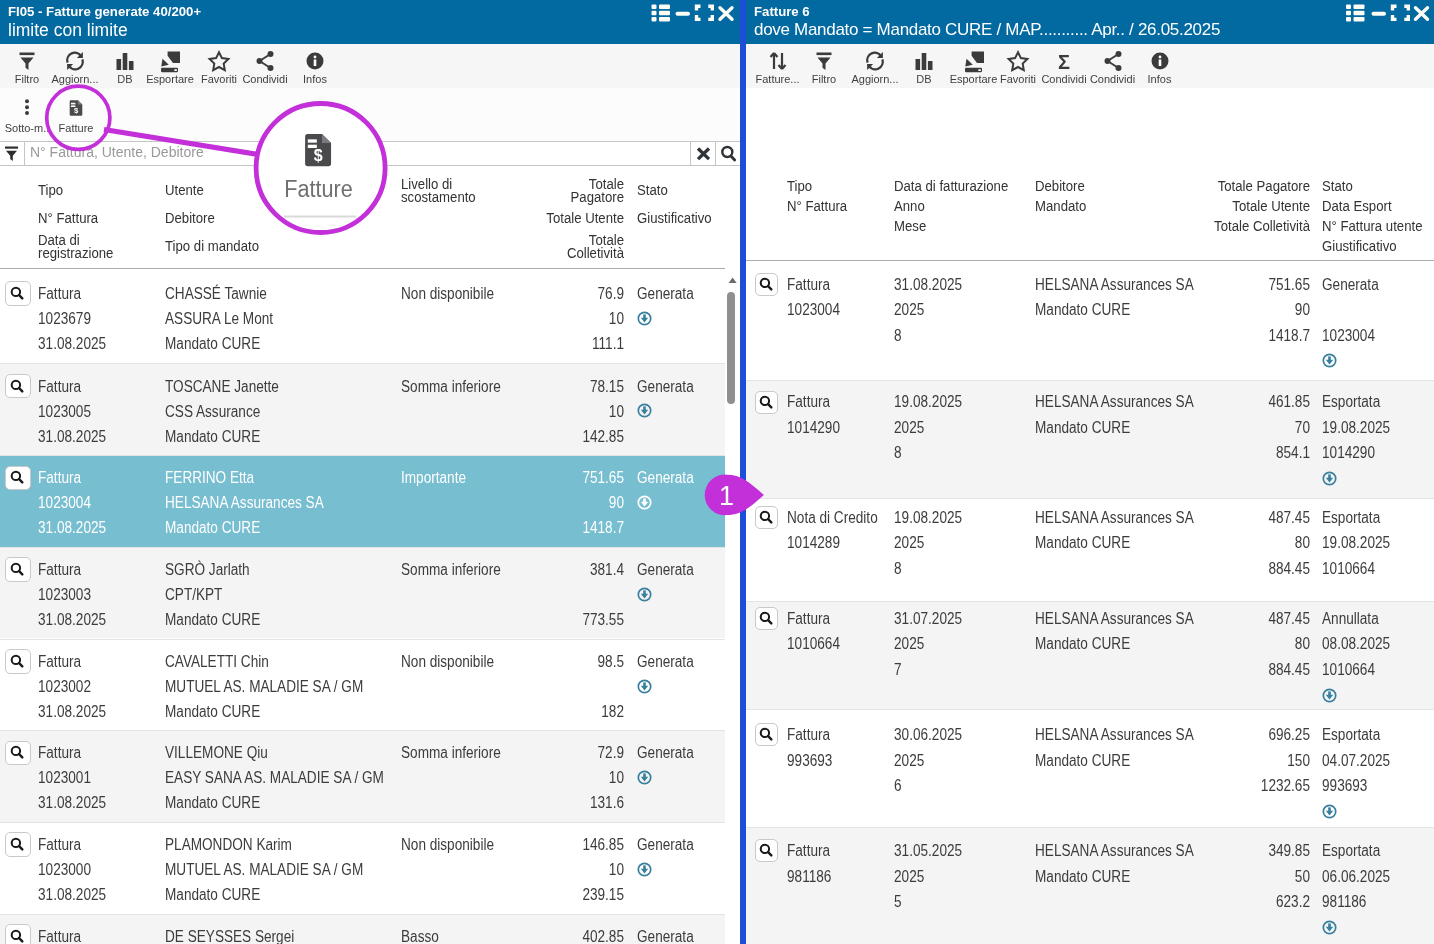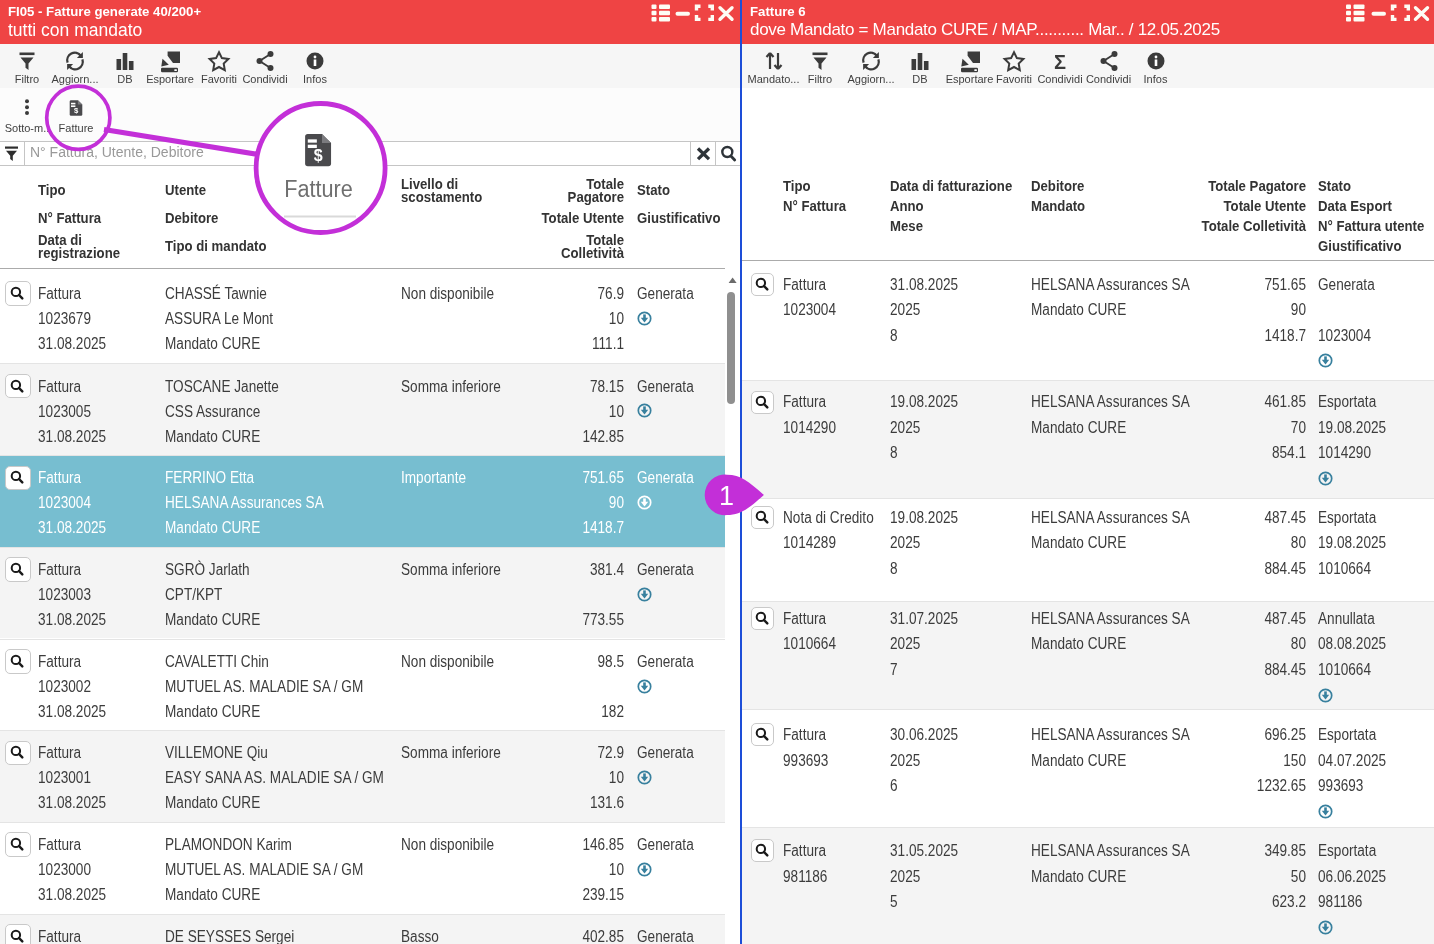--- a/index.html
+++ b/index.html
@@ -1,38 +1,38 @@
 <!DOCTYPE html>
 <html><head>
 <meta charset="utf-8">
 <style>
 *{margin:0;padding:0;box-sizing:border-box;}
 html,body{width:1434px;height:944px;overflow:hidden;background:#fff;
  font-family:"Liberation Sans",sans-serif;}
 #root{position:relative;width:1434px;height:944px;}
 .panel{position:absolute;top:0;height:944px;background:#fff;}
 #pL{left:0;width:740px;}
-#pR{left:740px;width:694px;border-left:2px solid #1d4ed8;}
-.tbar{position:absolute;left:0;right:0;top:0;height:44px;background:#ef4444;color:#fff;}
+#pR{left:740px;width:694px;border-left:6px solid #1d4ed8;}
+.tbar{position:absolute;left:0;right:0;top:0;height:44px;background:#0369a1;color:#fff;}
 .t1{position:absolute;left:8px;top:4px;font-size:13.2px;font-weight:bold;}
 .t2{position:absolute;left:8px;top:20.3px;font-size:17.5px;}
 #pR .t2{font-size:17px;letter-spacing:-.3px;}
 .winicons{position:absolute;top:0;right:0;height:28px;}
 .toolbar{position:absolute;left:0;right:0;top:44px;height:44px;background:#f6f6f6;}
 .titem{position:absolute;top:5px;width:90px;margin-left:-45px;text-align:center;}
 .titem svg{display:inline-block;}
 .tlabel{position:absolute;top:24px;width:100%;left:0;text-align:center;font-size:11px;color:#3f3f3f;}
 .subbar{position:absolute;left:0;right:0;top:88px;height:53px;background:#fcfcfc;}
 .sitem{position:absolute;top:9px;width:90px;margin-left:-45px;text-align:center;}
 .slabel{position:absolute;top:25px;width:100%;left:0;text-align:center;font-size:11px;color:#3f3f3f;white-space:nowrap;}
 .srow{position:absolute;left:0;right:0;top:141px;height:25px;background:#fff;
  border-top:1px solid #c5c5c5;border-bottom:1px solid #c5c5c5;}
 .sbtn{position:absolute;top:0;bottom:0;}
 .ph{position:absolute;top:0;height:21px;line-height:21px;font-size:14px;color:#999;}
-.thead{position:absolute;left:0;right:0;font-weight:bold;color:#333;font-size:15.5px;padding-left:44px;}
+.thead{position:absolute;left:0;right:0;font-weight:normal;color:#333;font-size:15.5px;padding-left:44px;}
 .hc{position:absolute;white-space:nowrap;transform:scaleX(.85);transform-origin:0 0;}
 .hr{transform-origin:100% 0;}
 .rows{position:absolute;left:0;top:0;}
 .lrow,.rrow{position:absolute;left:0;overflow:hidden;font-size:16px;color:#3c3c3c;}
 .lrow{width:724.5px;}
 .rrow{width:694px;}
 .bt{border-top:1px solid #e4e4e4;}
 .g{background:#f4f4f4;}
 .sel{background:#77bed0;color:#fff;}
 .cell{position:absolute;white-space:nowrap;}
@@ -62,21 +62,21 @@
 .sthumb{position:absolute;left:2.3px;width:8.7px;top:24.7px;height:112.3px;background:#8f8f8f;border-radius:4.5px;}
 #annot{position:absolute;left:0;top:0;z-index:60;pointer-events:none;}
 </style>
 </head>
 <body>
 <div id="root">
 
 <div class="panel" id="pL">
  <div class="tbar">
   <div class="t1">FI05 - Fatture generate 40/200+</div>
-  <div class="t2">tutti con mandato</div>
+  <div class="t2">limite con limite</div>
   <svg class="winicons" width="740" height="28">
    <g fill="#fdfdf5">
     <rect x="651.5" y="4.5" width="5" height="4.5" rx="1"></rect>
             <rect x="659" y="4.5" width="11" height="4.5" rx="1"></rect>
     <rect x="651.5" y="10.8" width="5" height="4.5" rx="1"></rect>
             <rect x="659" y="10.8" width="11" height="4.5" rx="1"></rect>
     <rect x="651.5" y="17.1" width="5" height="4.5" rx="1"></rect>
             <rect x="659" y="17.1" width="11" height="4.5" rx="1"></rect>
     <rect x="675.5" y="11.8" width="14.5" height="4" rx="2"></rect>
    </g>
@@ -507,21 +507,21 @@
   <svg width="15" height="20" style="position:absolute;left:0;top:7px;">
           <path d="M7.6 3.5l4 5.5h-8z" fill="#6b6b6b"></path>
         </svg>
   <div class="sthumb"></div>
  </div>
 </div>
 
 <div class="panel" id="pR">
  <div class="tbar">
   <div class="t1">Fatture 6</div>
-  <div class="t2">dove Mandato = Mandato CURE / MAP........... Mar.. / 12.05.2025</div>
+  <div class="t2">dove Mandato = Mandato CURE / MAP........... Apr.. / 26.05.2025</div>
   <svg class="winicons" width="694" height="28">
    <g fill="#fdfdf5">
     <rect x="606" y="4.5" width="5" height="4.5" rx="1"></rect>
             <rect x="613.5" y="4.5" width="11" height="4.5" rx="1"></rect>
     <rect x="606" y="10.8" width="5" height="4.5" rx="1"></rect>
             <rect x="613.5" y="10.8" width="11" height="4.5" rx="1"></rect>
     <rect x="606" y="17.1" width="5" height="4.5" rx="1"></rect>
             <rect x="613.5" y="17.1" width="11" height="4.5" rx="1"></rect>
     <rect x="631.5" y="11.8" width="14.5" height="4" rx="2"></rect>
    </g>
@@ -533,21 +533,21 @@
  </div>
 
  <div class="toolbar">
   <div class="titem" style="left:31.5px">
    <svg width="26" height="24" viewBox="0 0 26 24">
             <g stroke="#3b3b3b" stroke-width="2.2" fill="none">
               <path d="M9 20V4M9 4L5.5 8M9 4l3.5 4"></path>
               <path d="M17 4v16M17 20l-3.5-4M17 20l3.5-4"></path>
             </g>
           </svg>
-   <div class="tlabel">Mandato...</div>
+   <div class="tlabel">Fatture...</div>
   </div>
   <div class="titem" style="left:78px">
    <svg width="26" height="24" viewBox="0 0 26 24">
             <g fill="#3b3b3b">
               <rect x="5.5" y="3.5" width="15" height="2.6"></rect>
               <path d="M6.5 8.5h13l-5 6v6.5l-3-2.2V14.5z"></path>
             </g>
           </svg>
    <div class="tlabel">Filtro</div>
   </div>

